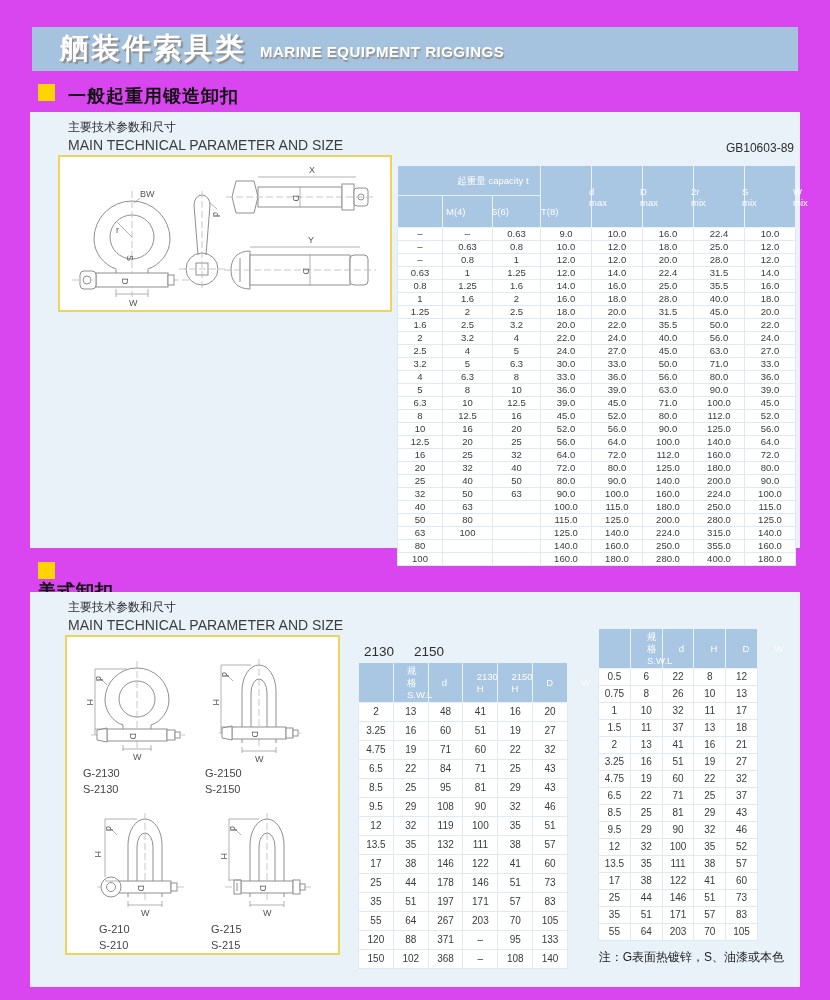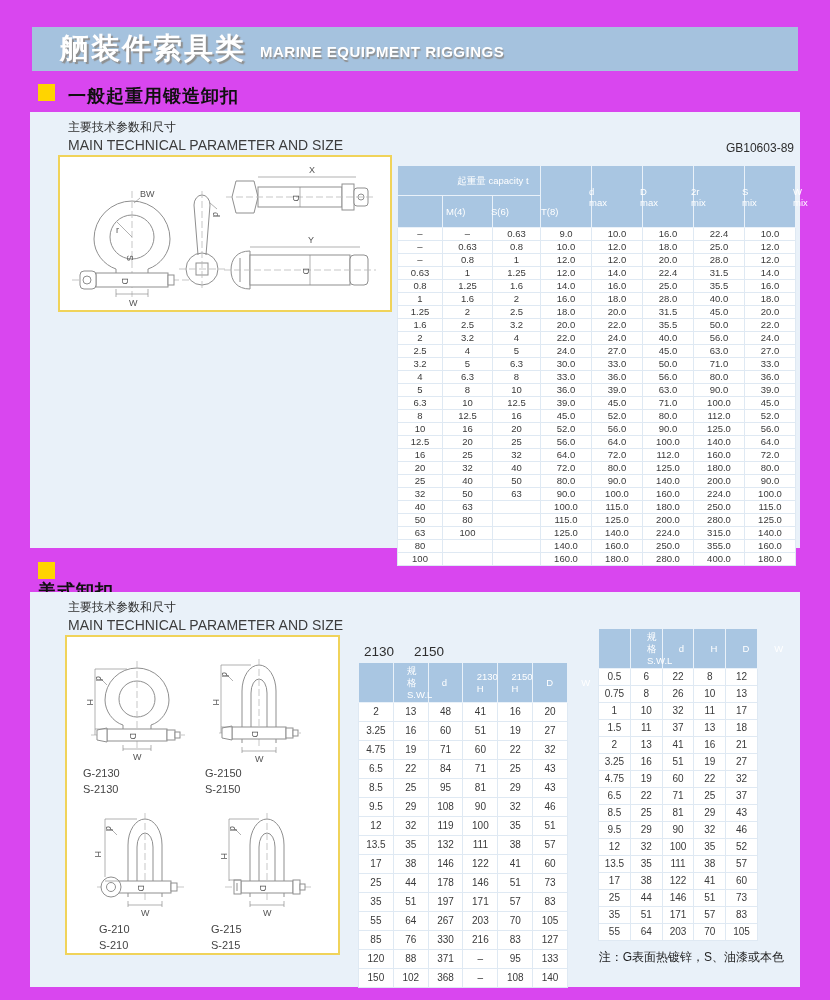--- a/index.html
+++ b/index.html
@@ -640,28 +640,20 @@
             </tr>
             <tr>
               <td>55</td>
               <td>64</td>
               <td>267</td>
               <td>203</td>
               <td>70</td>
               <td>105</td>
             </tr>
             <tr>
-              <td>85</td>
-              <td>76</td>
-              <td>330</td>
-              <td>216</td>
-              <td>83</td>
-              <td>127</td>
-            </tr>
-            <tr>
               <td>120</td>
               <td>88</td>
               <td>371</td>
               <td>–</td>
               <td>95</td>
               <td>133</td>
             </tr>
             <tr>
               <td>150</td>
               <td>102</td>

